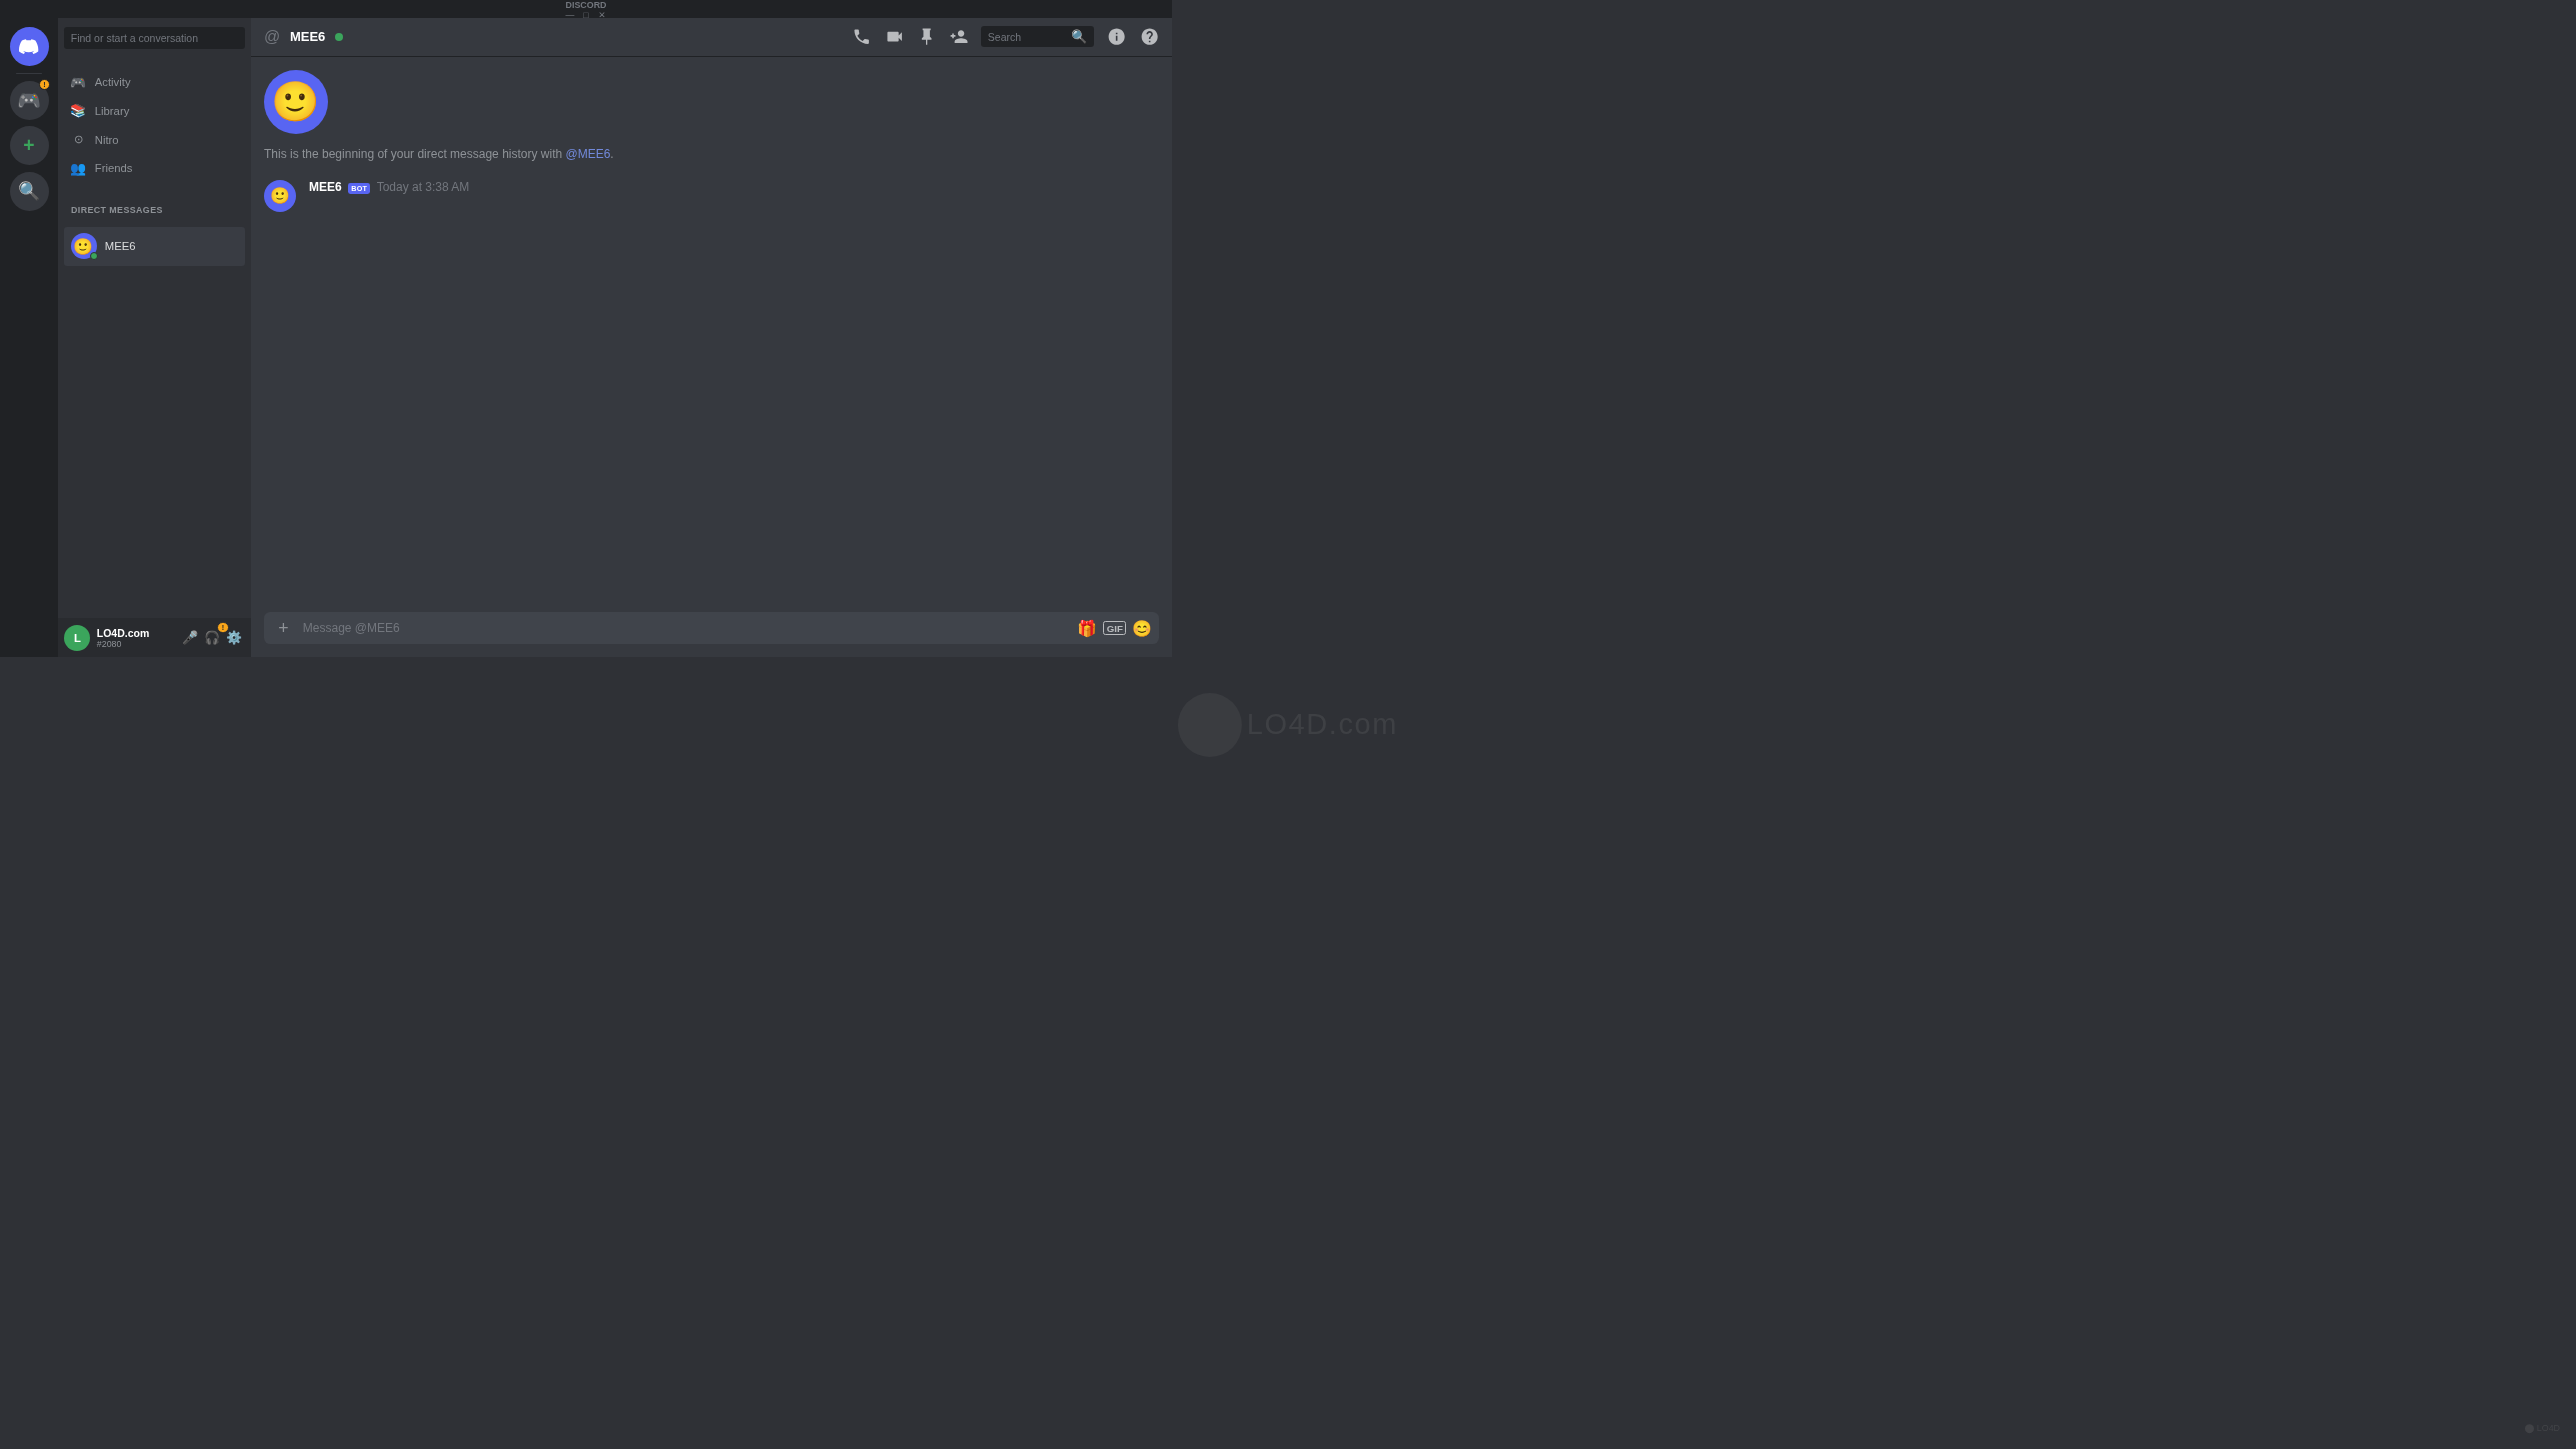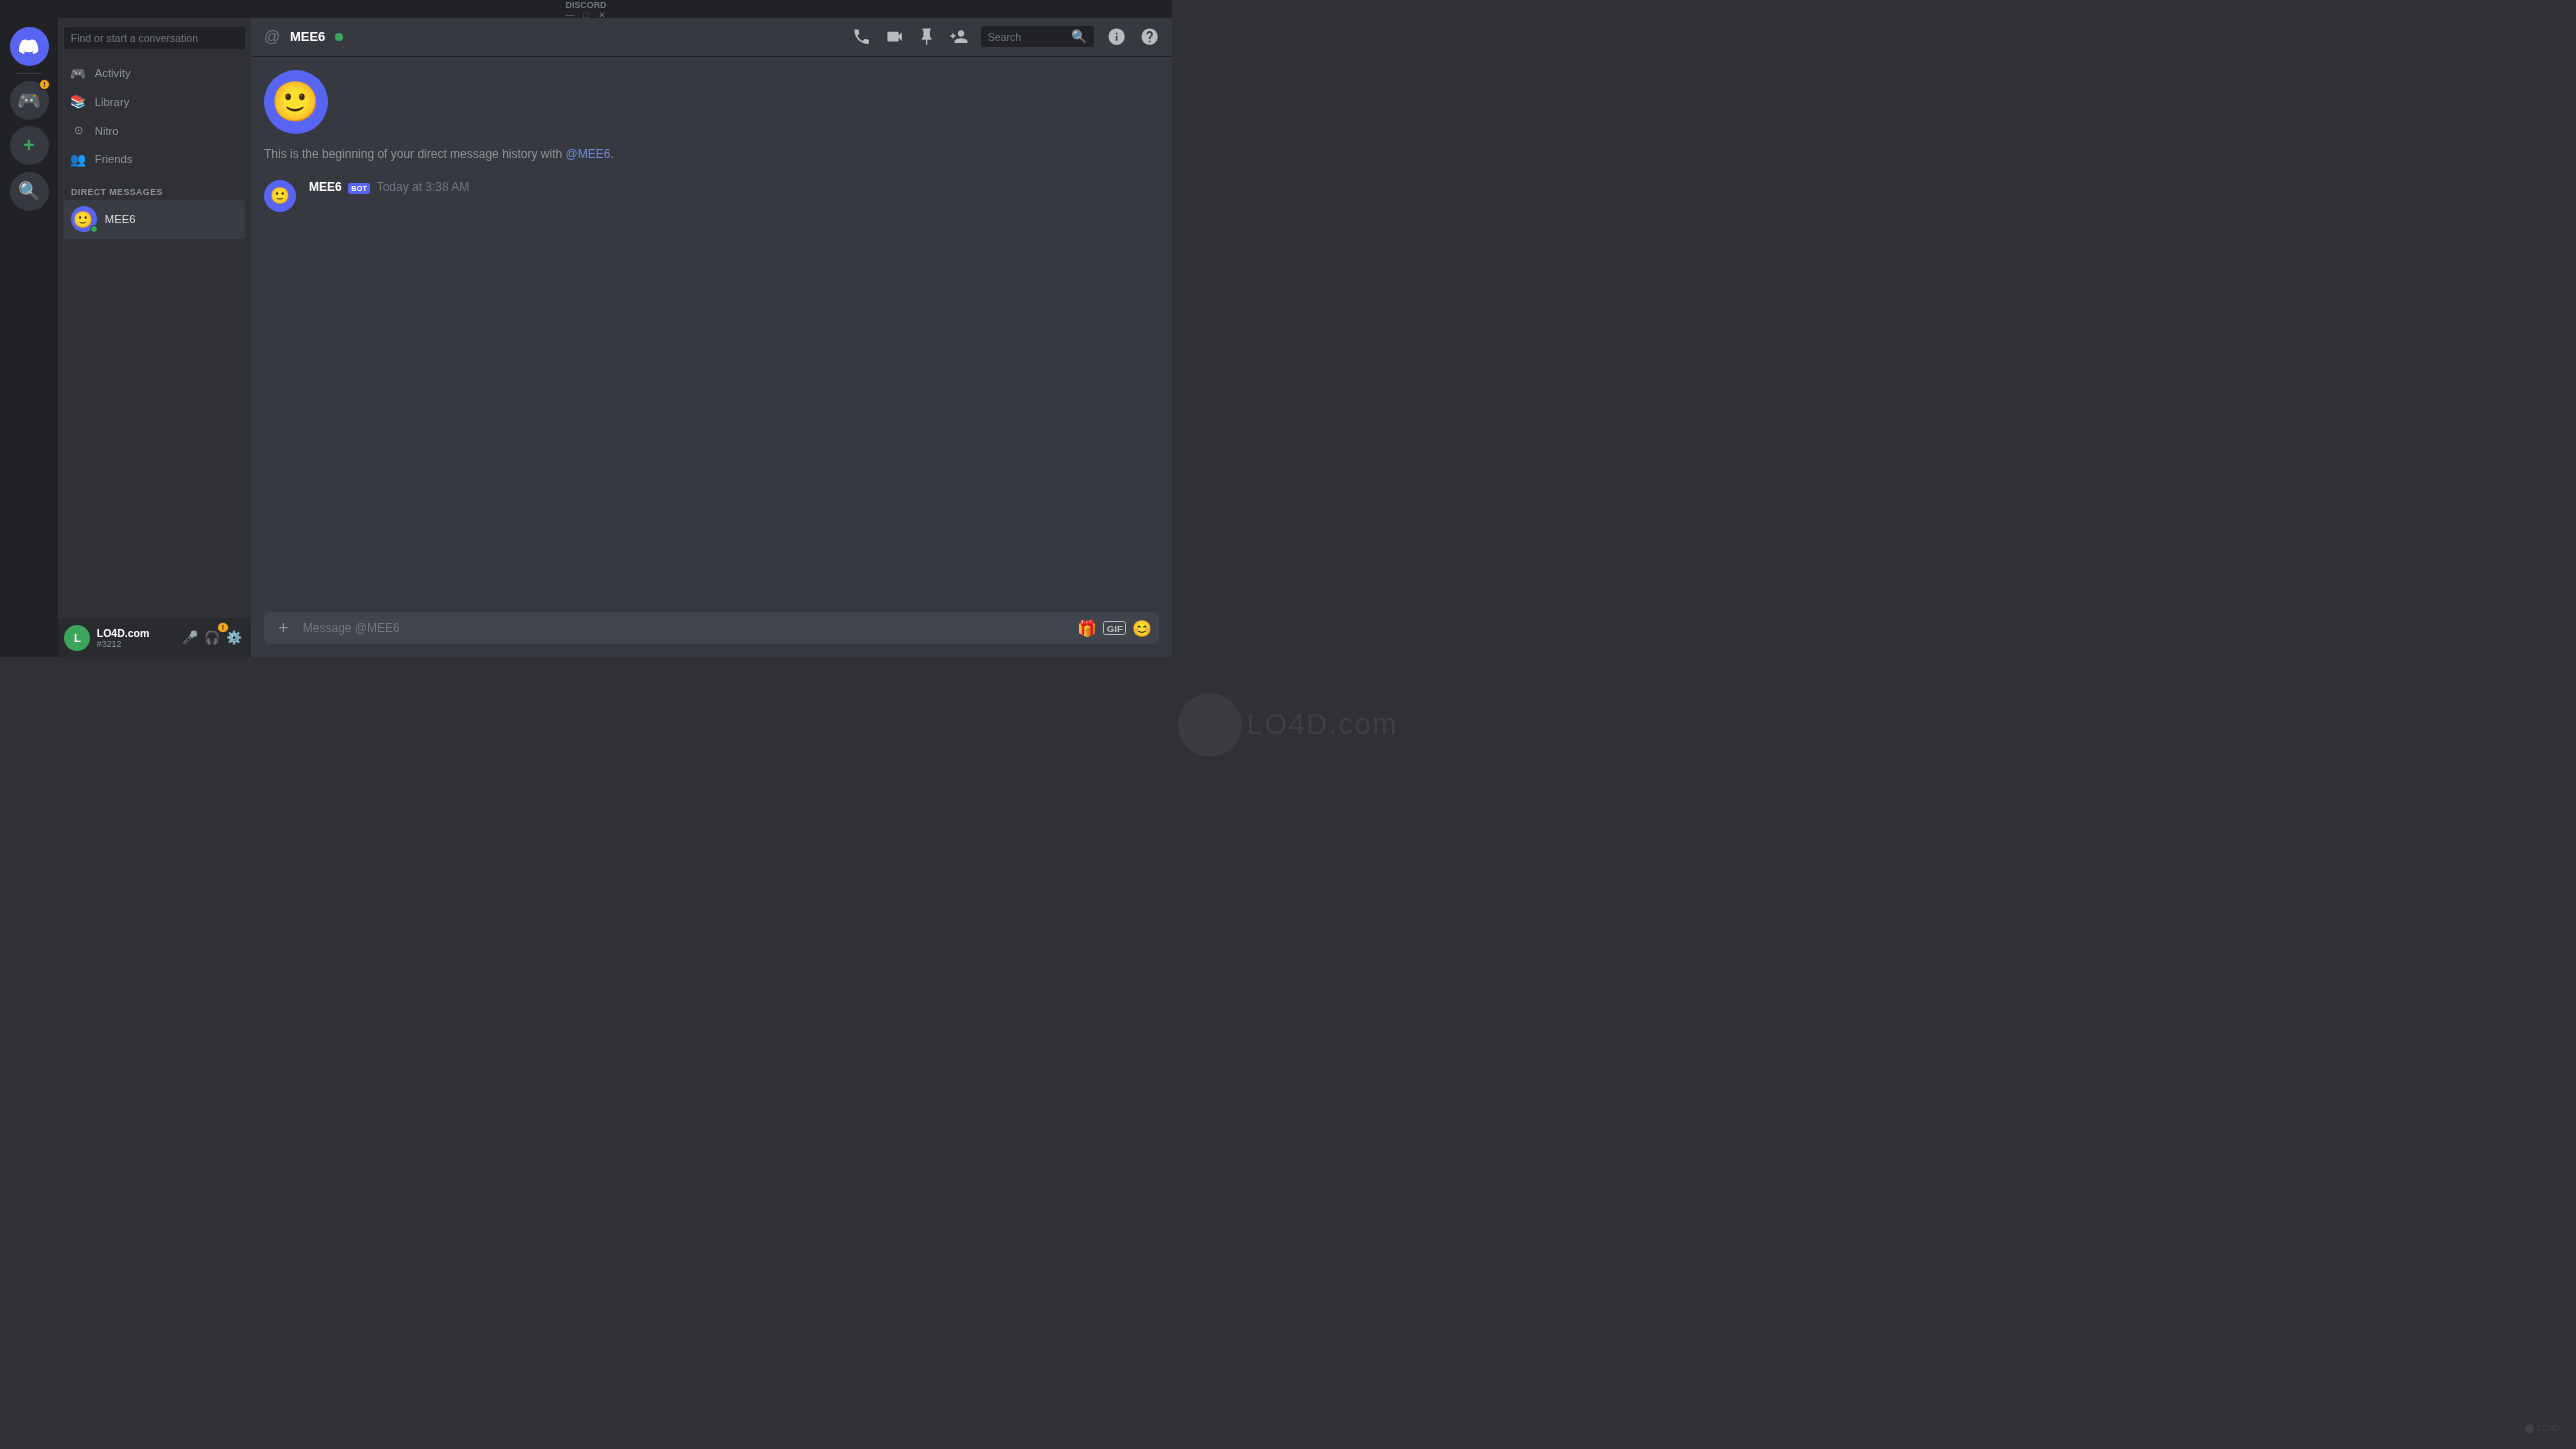--- a/index.html
+++ b/index.html
@@ -119,20 +119,21 @@
       font-weight: bold;
     }
 
     
     .dm-sidebar {
       width: 193px;
       background: #2f3136;
       display: flex;
       flex-direction: column;
       flex-shrink: 0;
+      gap: 9px;
     }
     .dm-search {
       padding: 9.7px 6.4px;
       background: #2f3136;
     }
     .dm-search input {
       width: 100%;
       background: #202225;
       border: none;
       border-radius: 3.2px;
@@ -586,21 +587,21 @@
       </div>
       <span class="dm-username">MEE6</span>
     </div>
 
     <div class="user-area">
       <div class="user-avatar" style="background:#3ba55c;">
         <span style="color:white;font-weight:700;font-size:11.3px;">L</span>
       </div>
       <div class="user-info">
         <div class="user-name">LO4D.com</div>
-        <div class="user-discriminator">#3212</div>
+        <div class="user-discriminator">#2080</div>
       </div>
       <div class="user-controls">
         <div class="user-ctrl-btn" title="Mute">🎤</div>
         <div class="user-ctrl-btn" title="Deafen" style="position:relative;">
           🎧
           <div style="position:absolute;top:-6.4px;right:-6.4px;background:#faa61a;border-radius:50%;width:11.3px;height:11.3px;border:1.6px solid #292b2f;font-size:7.2px;display:flex;align-items:center;justify-content:center;font-weight:bold;color:#202225;">!</div>
         </div>
         <div class="user-ctrl-btn" title="User Settings">⚙️</div>
       </div>
     </div>

